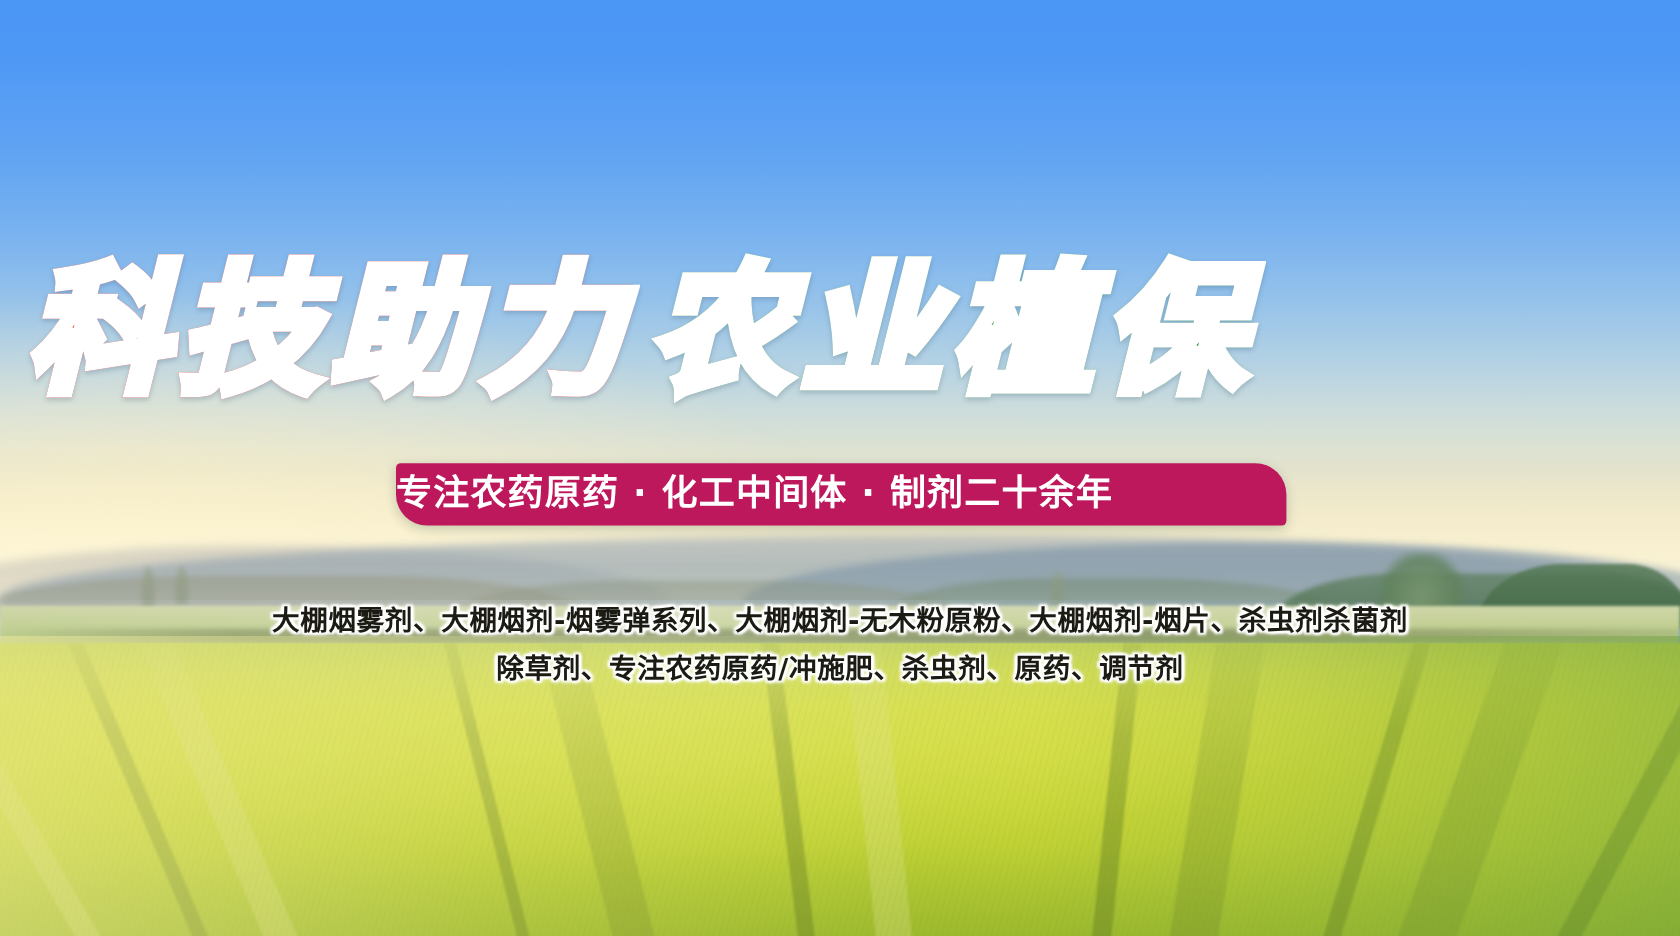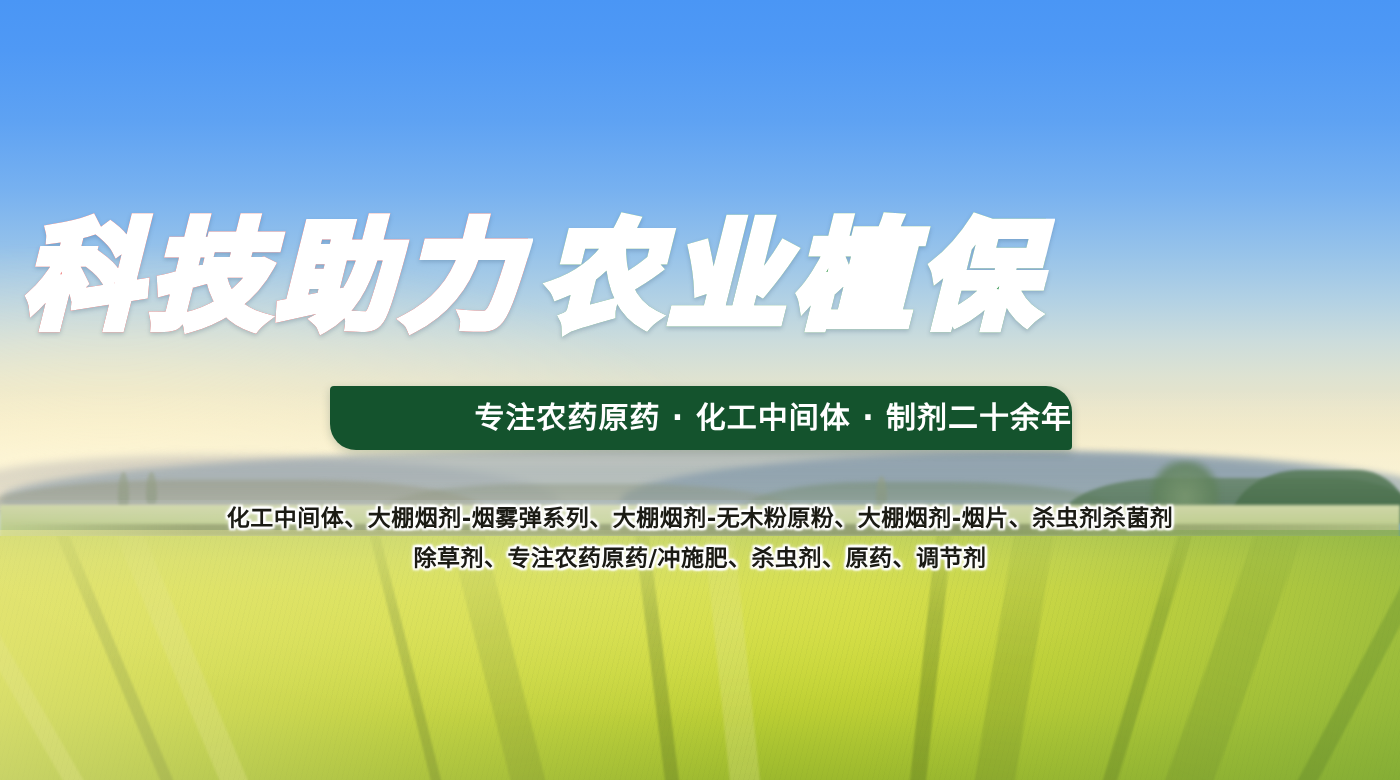--- a/index.html
+++ b/index.html
@@ -188,25 +188,25 @@
     background:linear-gradient(to bottom,#56b451 0%,#3da04a 35%,#228a44 70%,#13753a 100%);
     -webkit-background-clip:text;
     background-clip:text;
     -webkit-text-fill-color:transparent;
   }
   .headline .seg.green{margin-left:14px;}
 
   
   .subtitle-bar{
     position:absolute;left:330px;top:386px;
-    width:742px;height:64px;
-    background:#14532d;
+    width:742px;height:52px;
+    background:#be185d;
     border-radius:4px 26px 4px 26px;
     box-shadow:0 3px 10px rgba(20,60,50,.22);
-    display:flex;align-items:center;justify-content:flex-end;
+    display:flex;align-items:center;justify-content:flex-start;
   }
   .subtitle-text{
     color:#ffffff;
     font-family:"DejaVu Sans","Liberation Sans",sans-serif;
     font-weight:700;
     font-size:30px;
     letter-spacing:1px;
     white-space:nowrap;
     line-height:1;
   }
@@ -278,17 +278,17 @@
 
   <div class="headline">
     <span class="seg red">科技助力</span><span class="seg green">农业植保</span>
   </div>
 
   <div class="subtitle-bar">
     <span class="subtitle-text">专注农药原药 · 化工中间体 · 制剂二十余年</span>
   </div>
 
   <div class="products">
-    <div class="product-line">化工中间体、大棚烟剂-烟雾弹系列、大棚烟剂-无木粉原粉、大棚烟剂-烟片、杀虫剂杀菌剂</div>
+    <div class="product-line">大棚烟雾剂、大棚烟剂-烟雾弹系列、大棚烟剂-无木粉原粉、大棚烟剂-烟片、杀虫剂杀菌剂</div>
     <div class="product-line">除草剂、专注农药原药/冲施肥、杀虫剂、原药、调节剂</div>
   </div>
 
 </div>
 
 </body></html>

